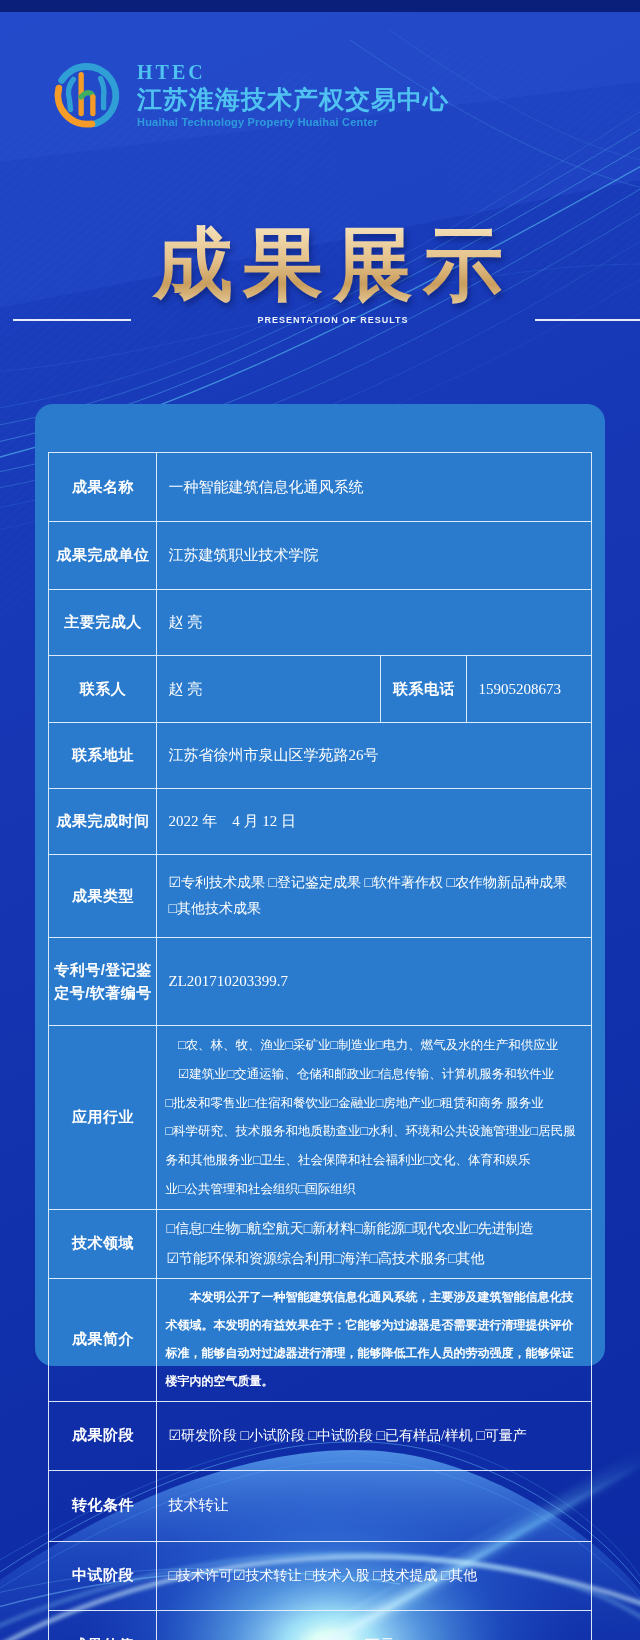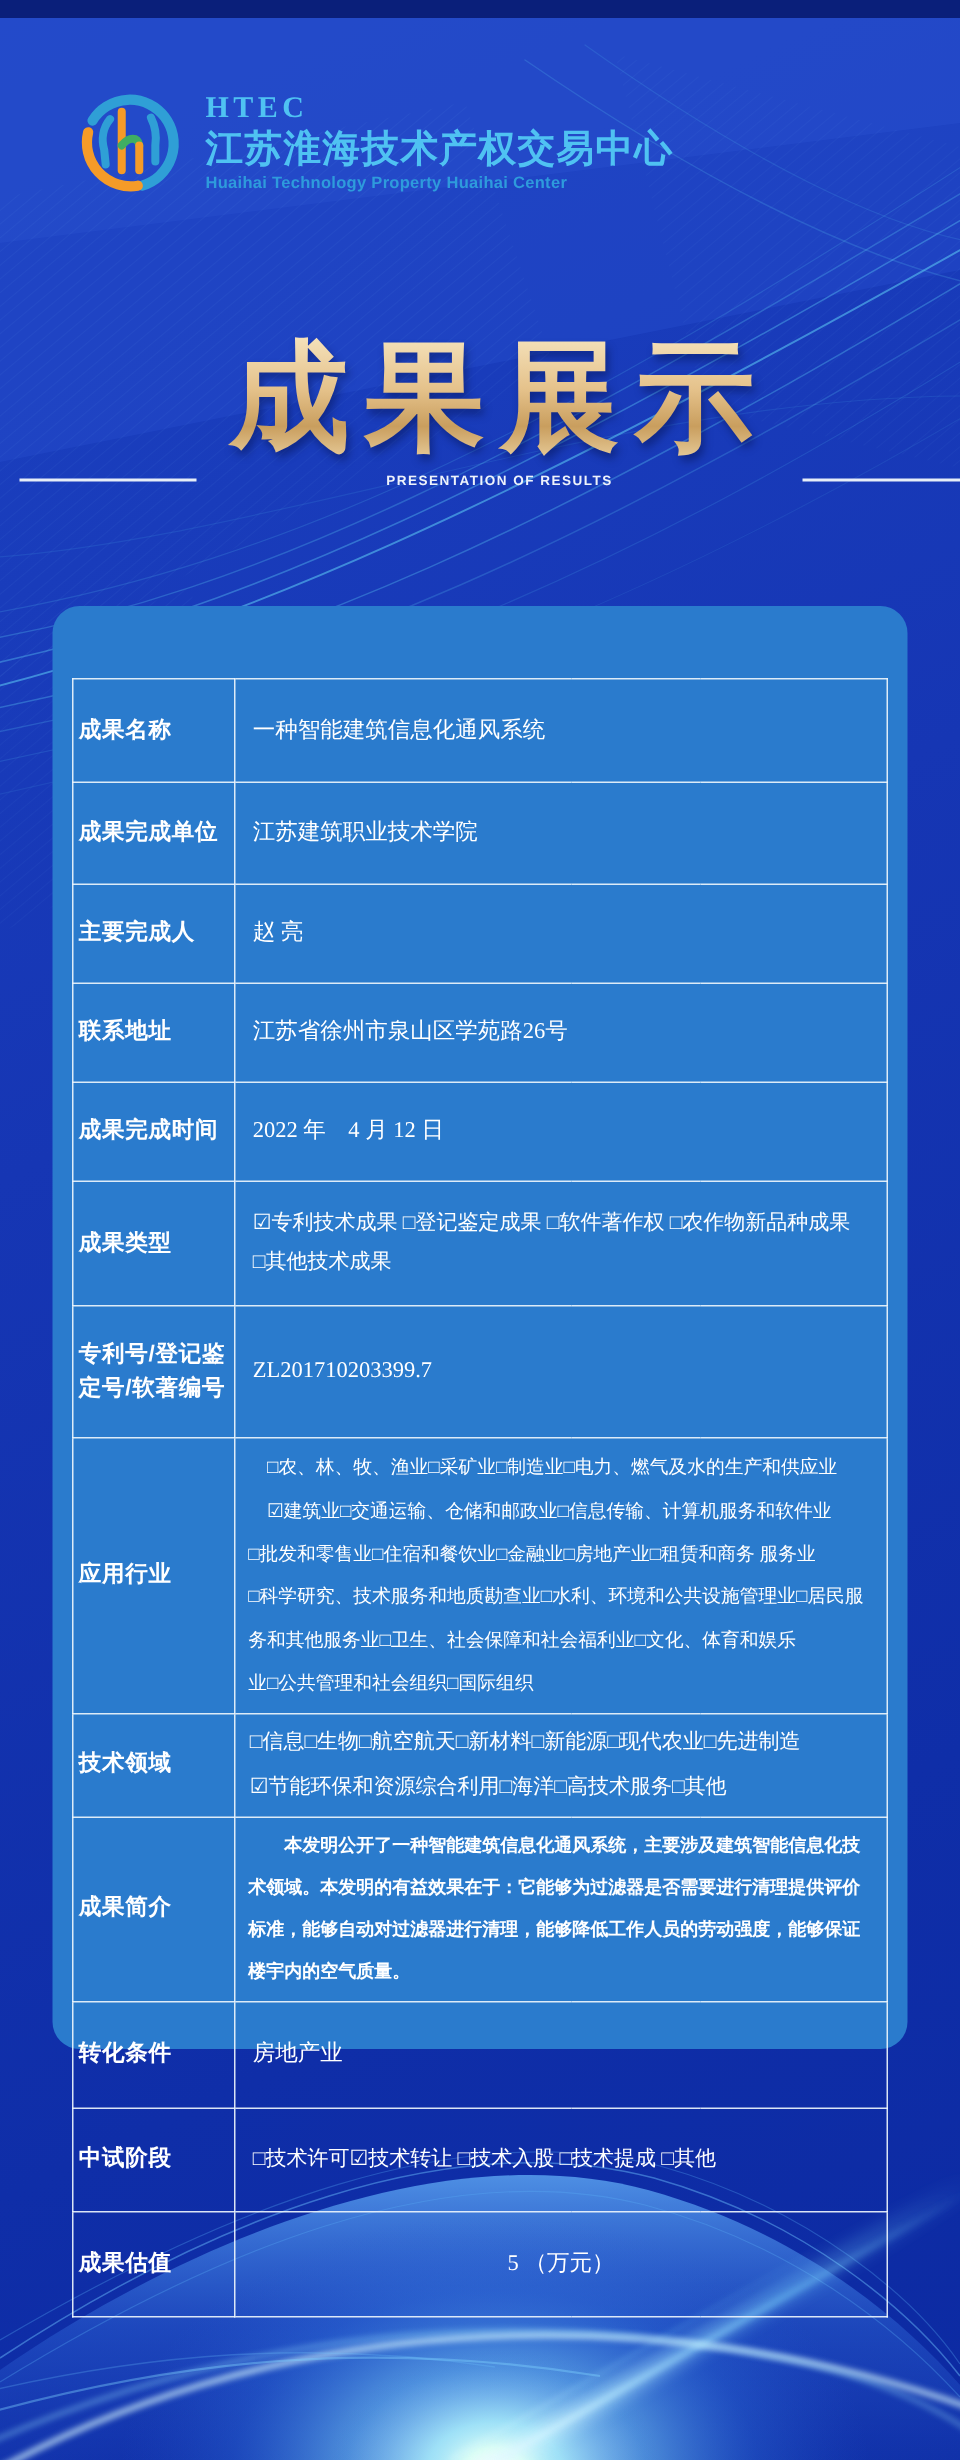--- a/index.html
+++ b/index.html
@@ -27,21 +27,21 @@
     filter:drop-shadow(2px 4px 3px rgba(0,10,60,.4));
   }
   .sub-row{margin-top:5px;display:flex;align-items:center;justify-content:space-between;gap:20px;}
   .sub-line{width:118px;height:2px;background:#e6edf8;}
   .sub-text{font-size:9px;font-weight:700;letter-spacing:1px;color:#eef3fb;}
 
   
   .panel{position:absolute;left:35px;top:392px;width:570px;height:962px;background:var(--panel,#2a7bcd);border-radius:18px;z-index:2;}
   .info-table{width:542px;margin:48px auto 0;border-collapse:collapse;table-layout:fixed;color:var(--text,#ffffff);}
   .info-table td{border:1px solid rgba(235,244,252,.92);vertical-align:middle;padding:4px 8px;}
-  td.lbl{font-family:"Liberation Sans",sans-serif;font-weight:700;font-size:15px;letter-spacing:.5px;padding:4px 3px;line-height:1.5;}
+  td.lbl{font-family:"Liberation Sans",sans-serif;font-weight:700;font-size:15px;text-align:center;letter-spacing:.5px;padding:4px 3px;line-height:1.5;}
   td.val{font-family:"Liberation Serif",serif;font-size:15px;text-align:left;white-space:pre-line;padding:15px 11px;line-height:1.5;}
   td.val.check{font-size:14px;line-height:1.85;}
   td.val.field{font-size:14px;line-height:2.15;padding:4px 9px;}
   td.val.small{font-size:12.5px;line-height:2.3;padding:5px 8px;}
   td.val.intro{font-size:12px;line-height:2.33;padding:5px 8px;font-weight:bold;}
   td.val.center{text-align:center;}
   .t0 td{height:38px}.t1 td{height:37px}.t2 td{height:35px}.t3 td{height:36px}.t4 td{height:35px}
   .t5 td{height:35px}.t6 td{height:52px}.t7 td{height:57px}.t11 td{height:38px}.t12 td{height:40px}
   .t13 td{height:38px}.t14 td{height:39px}
 </style>
@@ -161,20 +161,26 @@
           <td class="val" colspan="3">一种智能建筑信息化通风系统</td>
         </tr>
         <tr class="t1">
           <td class="lbl">成果完成单位</td>
           <td class="val" colspan="3">江苏建筑职业技术学院</td>
         </tr>
         <tr class="t2">
           <td class="lbl">主要完成人</td>
           <td class="val" colspan="3">赵 亮</td>
         </tr>
+        <tr class="t3">
+          <td class="lbl">联系人</td>
+          <td class="val">赵 亮</td>
+          <td class="lbl">联系电话</td>
+          <td class="val">15905208673</td>
+        </tr>
         <tr class="t4">
           <td class="lbl">联系地址</td>
           <td class="val" colspan="3">江苏省徐州市泉山区学苑路26号</td>
         </tr>
         <tr class="t5">
           <td class="lbl">成果完成时间</td>
           <td class="val" colspan="3">2022 年　4 月 12 日</td>
         </tr>
         <tr class="t6">
           <td class="lbl">成果类型</td>
@@ -199,23 +205,27 @@
           <td class="val field" colspan="3">□信息□生物□航空航天□新材料□新能源□现代农业□先进制造
 ☑节能环保和资源综合利用□海洋□高技术服务□其他</td>
         </tr>
         <tr>
           <td class="lbl">成果简介</td>
           <td class="val intro" colspan="3">　　本发明公开了一种智能建筑信息化通风系统，主要涉及建筑智能信息化技
 术领域。本发明的有益效果在于：它能够为过滤器是否需要进行清理提供评价
 标准，能够自动对过滤器进行清理，能够降低工作人员的劳动强度，能够保证
 楼宇内的空气质量。</td>
         </tr>
+        <tr class="t11">
+          <td class="lbl">成果阶段</td>
+          <td class="val check" colspan="3">☑研发阶段 □小试阶段 □中试阶段 □已有样品/样机 □可量产</td>
+        </tr>
         <tr class="t12">
           <td class="lbl">转化条件</td>
-          <td class="val" colspan="3">房地产业</td>
+          <td class="val" colspan="3">技术转让</td>
         </tr>
         <tr class="t13">
           <td class="lbl">中试阶段</td>
           <td class="val check" colspan="3">□技术许可☑技术转让 □技术入股 □技术提成 □其他</td>
         </tr>
         <tr class="t14">
           <td class="lbl">成果估值</td>
           <td class="val center" colspan="3">5 （万元）</td>
         </tr>
       </tbody>

